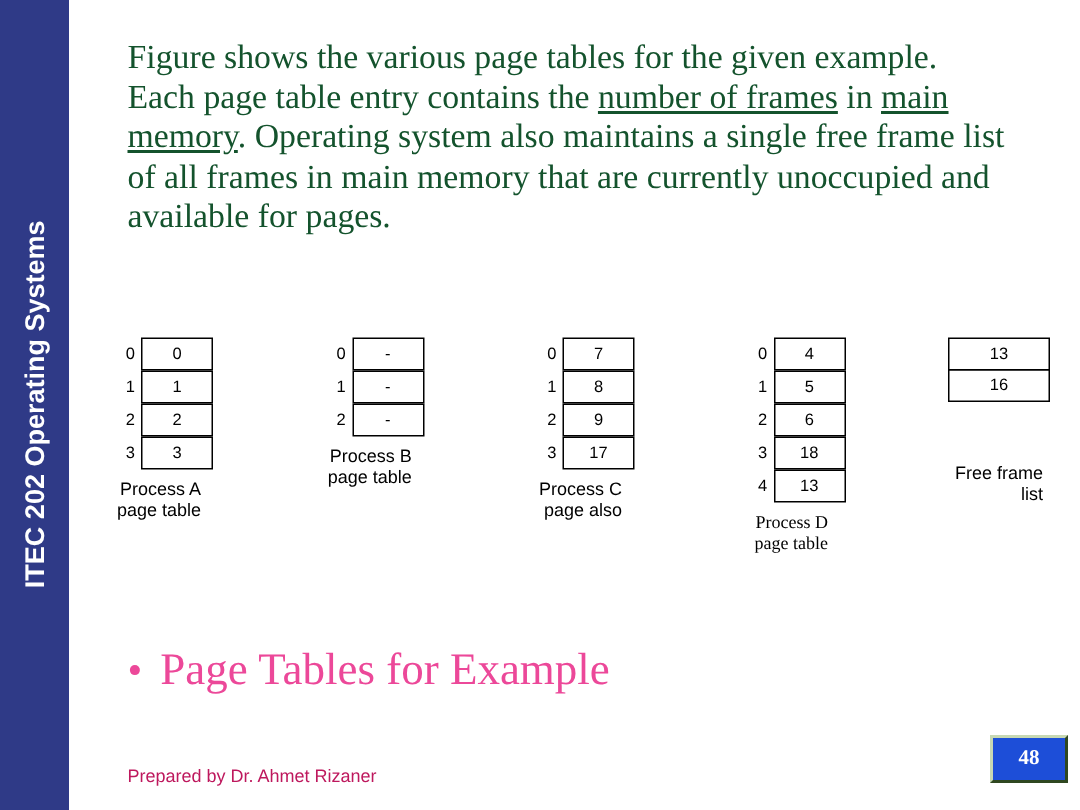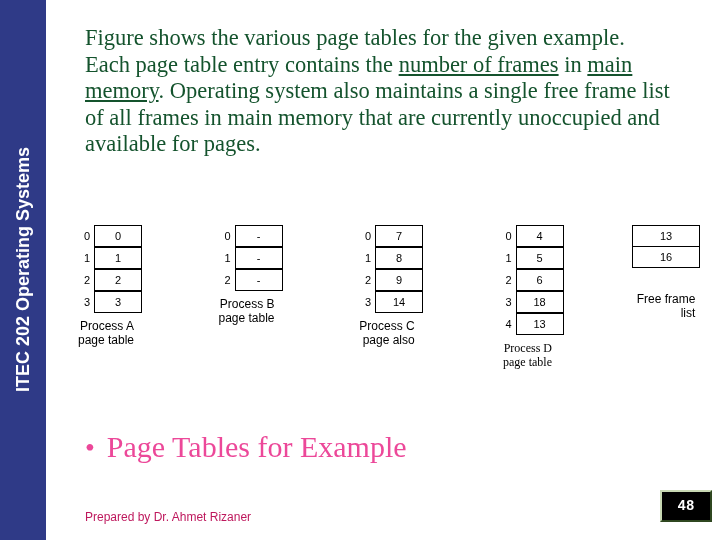--- a/index.html
+++ b/index.html
@@ -112,27 +112,27 @@
     font-family: Arial, Helvetica, sans-serif;
     font-size: 12px;
     color: #be185d;
   }
   .pagenum {
     position: absolute;
     right: 8px;
     bottom: 18px;
     width: 48px;
     height: 28px;
-    background: #000000;
+    background: #1d4ed8;
     border-top: 2px solid #c7d8b3;
     border-left: 2px solid #c7d8b3;
     border-right: 2px solid #2f4720;
     border-bottom: 2px solid #2f4720;
     color: #fff;
-    font-family: Liberation Mono, monospace;
+    font-family: Liberation Serif, serif;
     font-weight: bold;
     font-size: 14px;
     display: flex;
     align-items: center;
     justify-content: center;
   }
 </style>
 </head>
 <body>
 
@@ -199,21 +199,21 @@
         <div class="row">
             <div class="idx">1</div>
             <div class="cell">8</div>
           </div>
         <div class="row">
             <div class="idx">2</div>
             <div class="cell">9</div>
           </div>
         <div class="row">
             <div class="idx">3</div>
-            <div class="cell">14</div>
+            <div class="cell">17</div>
           </div>
       </div>
       <div class="caption" style="white-space:pre-line;">Process C
 page also</div>
     </div>
 
     <div class="ptbl">
       <div class="rows">
         <div class="row">
             <div class="idx">0</div>
@@ -242,21 +242,21 @@
 
     <div class="ptbl free-col">
       <div class="rows">
         <div class="row">
             <div class="cell">13</div>
           </div>
         <div class="row">
             <div class="cell">16</div>
           </div>
       </div>
-      <div class="caption" style="white-space:pre-line; margin-top:24px;">Free frame
+      <div class="caption" style="white-space:pre-line; margin-top:40px;">Free frame
 list</div>
     </div>
 
   </div>
 
   <div class="title">
     <span class="bullet">•</span><span>Page Tables for Example</span>
   </div>
 
   <div class="footer">Prepared by Dr. Ahmet Rizaner</div>

